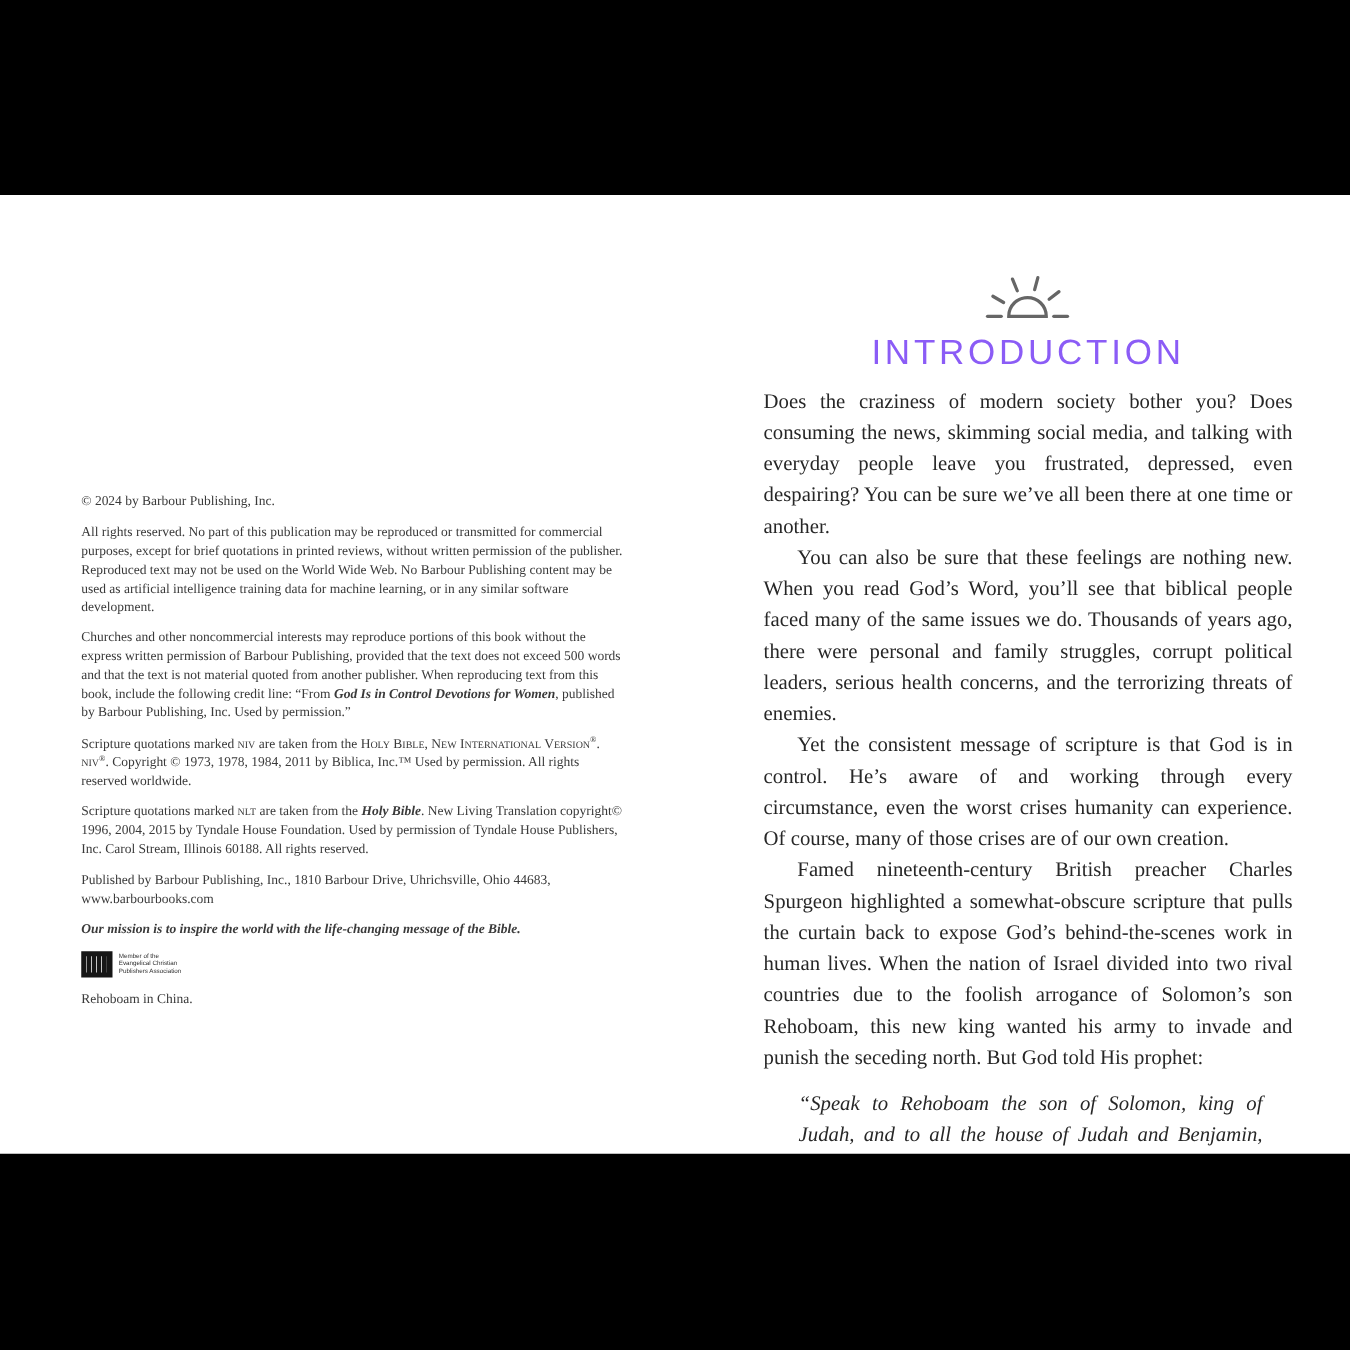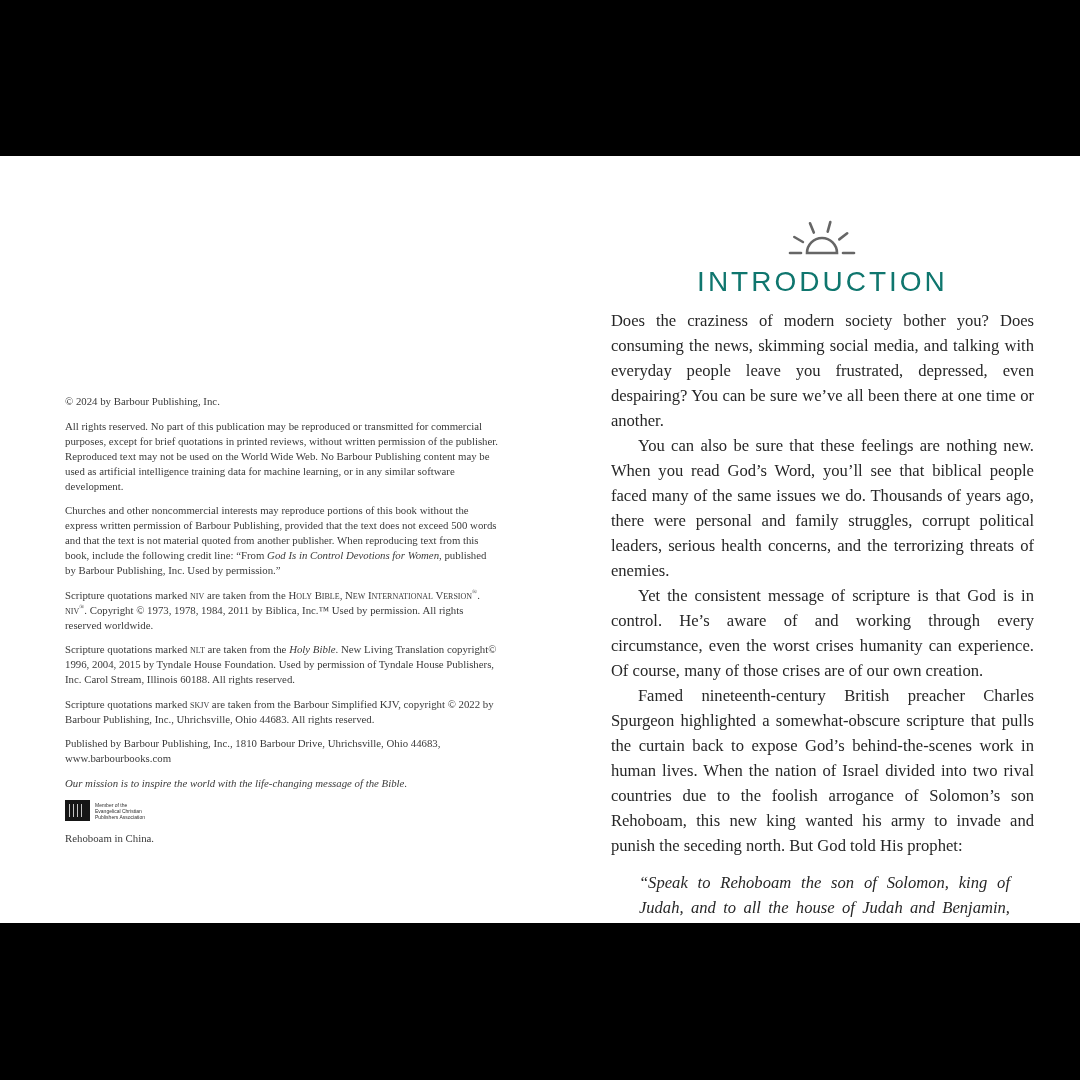--- a/index.html
+++ b/index.html
@@ -13,28 +13,28 @@
   
   .page-left{width:540px;box-sizing:border-box;padding:238px 50px 0 47px;
              color:#3a3a3a;font-size:10.8px;line-height:15px;text-align:left;margin-left:18px;}
   .page-left p{margin:0 0 9.5px;}
 
   
   .page-right{width:540px;box-sizing:border-box;padding:56px 46px 0 62px;color:#272727;
               font-size:16.6px;line-height:25px;}
   .sun-wrap{text-align:center;height:48px;}
   h1.intro{font-family:"Liberation Sans",sans-serif;font-weight:500;font-size:28px;
-           letter-spacing:3px;text-align:center;color:#0f766e;margin:9px 0 0;}
+           letter-spacing:3px;text-align:center;color:#8b5cf6;margin:9px 0 0;}
   .bodytext{margin-top:14px;text-align:justify;}
   .bodytext p{margin:0;}
   .bodytext p.ind{text-indent:27px;}
   blockquote.quote{margin:12px 24px 0 28px;font-style:italic;text-align:justify;
                    font-size:16.6px;line-height:25px;}
 
-  .it{font-style:italic;}
+  .it{font-style:italic;font-weight:bold;}
   .sc{font-variant:small-caps;}
   sup{font-size:0.62em;line-height:0;}
 
   
   .ecpa{display:flex;align-items:center;gap:5px;margin:1px 0 10px;}
   .ecpa-mark{width:25px;height:21px;background:#161616;position:relative;flex:0 0 auto;}
   .ecpa-mark::after{content:"";position:absolute;top:4px;bottom:4px;left:4px;right:5px;
       background:repeating-linear-gradient(90deg,rgba(255,255,255,.75) 0 1px,transparent 1px 4px);}
   .ecpa-lines{font-size:5px;line-height:6px;color:#2e2e2e;
               font-family:"Liberation Sans",sans-serif;}
@@ -48,21 +48,20 @@
 
   <div class="spread">
 
     <section class="page-left">
       <div>
           <p><span>© 2024 by Barbour Publishing, Inc.</span></p>
           <p><span>All rights reserved. No part of this publication may be reproduced or transmitted for commercial purposes, except for brief quotations in printed reviews, without written permission of the publisher. Reproduced text may not be used on the World Wide Web. No Barbour Publishing content may be used as artificial intelligence training data for machine learning, or in any similar software development.</span></p>
           <p><span>Churches and other noncommercial interests may reproduce portions of this book without the express written permission of Barbour Publishing, provided that the text does not exceed 500 words and that the text is not material quoted from another publisher. When reproducing text from this book, include the following credit line: “From </span><span class="it">God Is in Control Devotions for Women</span><span>, published by Barbour Publishing, Inc. Used by permission.”</span></p>
           <p><span>Scripture quotations marked </span><span class="sc">niv</span><span> are taken from the </span><span class="sc">Holy Bible, New International Version</span><sup>®</sup><span>. </span><span class="sc">niv</span><sup>®</sup><span>. Copyright © 1973, 1978, 1984, 2011 by Biblica, Inc.™ Used by permission. All rights reserved worldwide.</span></p>
           <p><span>Scripture quotations marked </span><span class="sc">nlt</span><span> are taken from the </span><span class="it">Holy Bible</span><span>. New Living Translation copyright© 1996, 2004, 2015 by Tyndale House Foundation. Used by permission of Tyndale House Publishers, Inc. Carol Stream, Illinois 60188. All rights reserved.</span></p>
-          <p><span>Scripture quotations marked </span><span class="sc">skjv</span><span> are taken from the Barbour Simplified KJV, copyright © 2022 by Barbour Publishing, Inc., Uhrichsville, Ohio 44683. All rights reserved.</span></p>
           <p><span>Published by Barbour Publishing, Inc., 1810 Barbour Drive, Uhrichsville, Ohio 44683, www.barbourbooks.com</span></p>
           <p><span class="it">Our mission is to inspire the world with the life-changing message of the Bible.</span></p>
           <div class="ecpa">
             <div class="ecpa-mark"></div>
             <div class="ecpa-lines">
               <div>Member of the</div>
               <div>Evangelical Christian</div>
               <div>Publishers Association</div>
             </div>
           </div>

